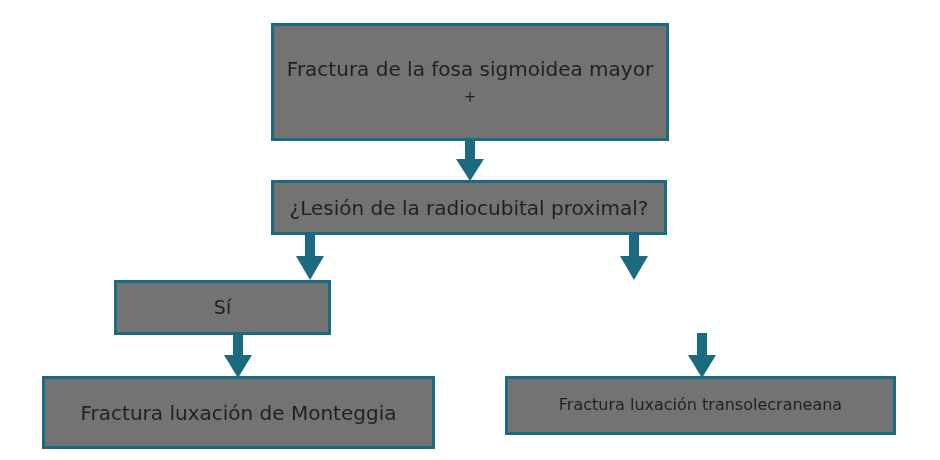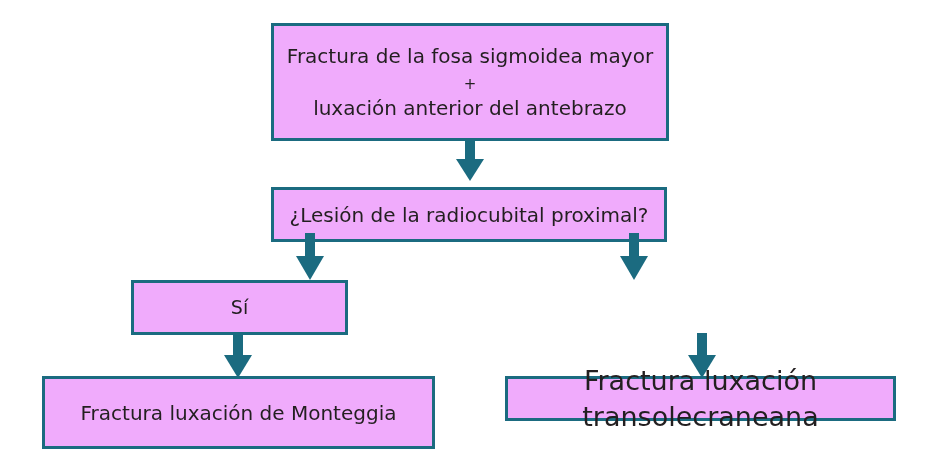--- a/index.html
+++ b/index.html
@@ -14,21 +14,21 @@
   #canvas {
     position: relative;
     width: 940px;
     height: 460px;
     background: #ffffff;
     overflow: hidden;
   }
   .node {
     position: absolute;
     box-sizing: border-box;
-    background: #f0abfc;
+    background: #737373;
     border: 3px solid #1b6b80;
     display: flex;
     align-items: center;
     justify-content: center;
     text-align: center;
     color: #231f20;
     line-height: 1.30;
     font-family: "DejaVu Sans", sans-serif;
   }
   .node-text {
@@ -48,24 +48,23 @@
   #node-diagnosis .line-plus {
     font-size: 15px;
     line-height: 1.15;
   }
   #node-question {
     left: 271px;
     top: 180px;
     width: 396px;
     height: 55px;
     font-size: 20px;
-    margin-top: 7px;
   }
   #node-yes {
-    left: 131px;
+    left: 114px;
     top: 280px;
     width: 217px;
     height: 55px;
     font-size: 19px;
     justify-content: flex-end;
   }
   #node-no {
     left: 593px;
     top: 280px;
     width: 217px;
@@ -76,22 +75,22 @@
     left: 42px;
     top: 376px;
     width: 393px;
     height: 73px;
     font-size: 20px;
   }
   #node-transolecraneana {
     left: 505px;
     top: 376px;
     width: 391px;
-    height: 45px;
-    font-size: 27px;
+    height: 59px;
+    font-size: 16px;
   }
   
   .arrow {
     position: absolute;
     overflow: visible;
   }
   .arrow svg {
     display: block;
   }
   .arrow path, .arrow polygon, .arrow rect {
@@ -105,21 +104,20 @@
 </style>
 </head>
 <body>
 
 <div id="canvas">
 
   <div class="node" id="node-diagnosis">
     <span class="node-text">
       <span class="line-1">Fractura de la fosa sigmoidea mayor</span><br>
       <span class="line-plus">+</span><br>
-      <span class="line-3">luxación anterior del antebrazo</span>
     </span>
   </div>
 
   <div class="arrow" id="arrow-diagnosis-question">
     <svg width="28" height="42" viewBox="0 0 28 42" xmlns="http://www.w3.org/2000/svg">
       <rect x="9" y="0" width="10" height="22"></rect>
       <polygon points="0,20 28,20 14,42"></polygon>
     </svg>
   </div>
 

